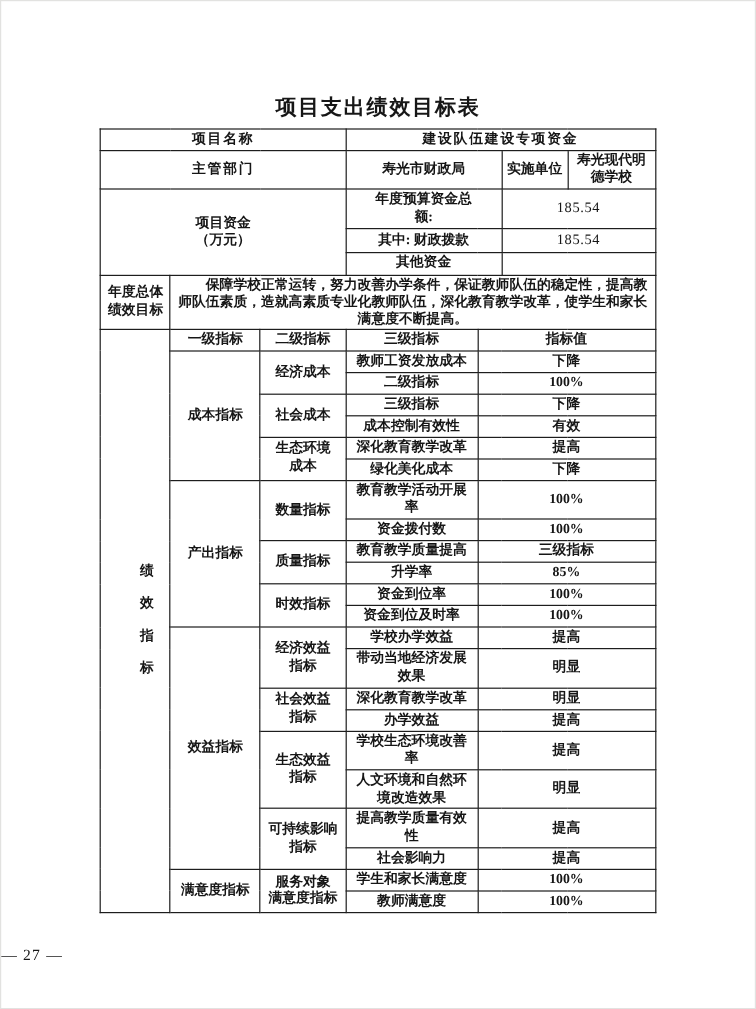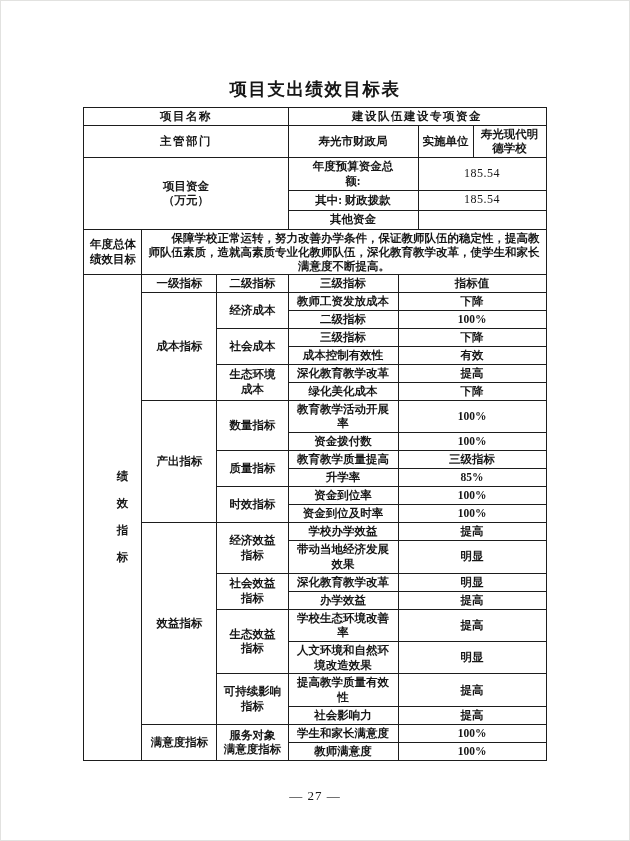--- a/index.html
+++ b/index.html
@@ -61,21 +61,21 @@
   tr.rD{height:20px}
   tr.rE{height:19px}
   tr.rF{height:43px}
   tr.rH{height:18px}
   tr.rS{height:18px}
   tr.rX{height:25px}
   .pageno{
     position:absolute;
     left:0;bottom:36px;
     width:100%;
-    text-align:center;
+    text-align:left;
     font-size:13px;
     letter-spacing:1px;
   }
 </style>
 </head>
 <body>
 
 <div class="title">项目支出绩效目标表</div>
 
 <table class="perf">

